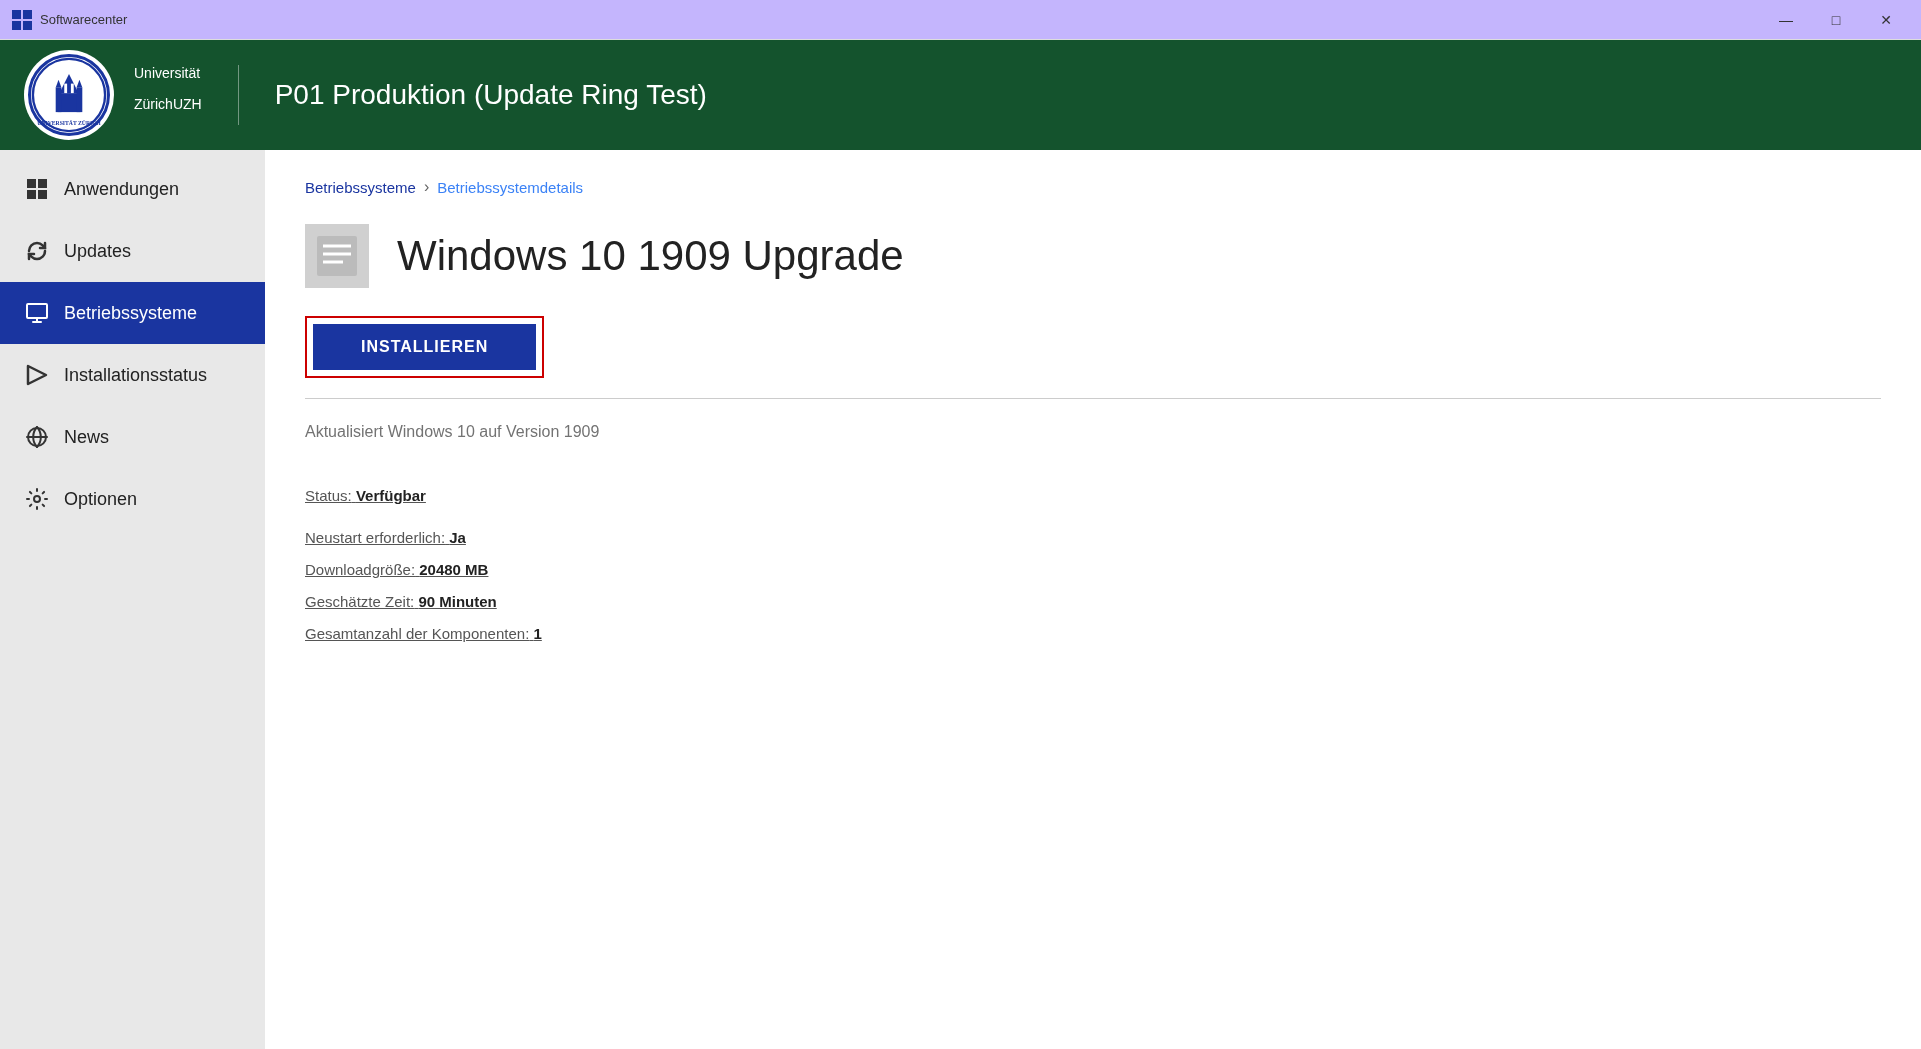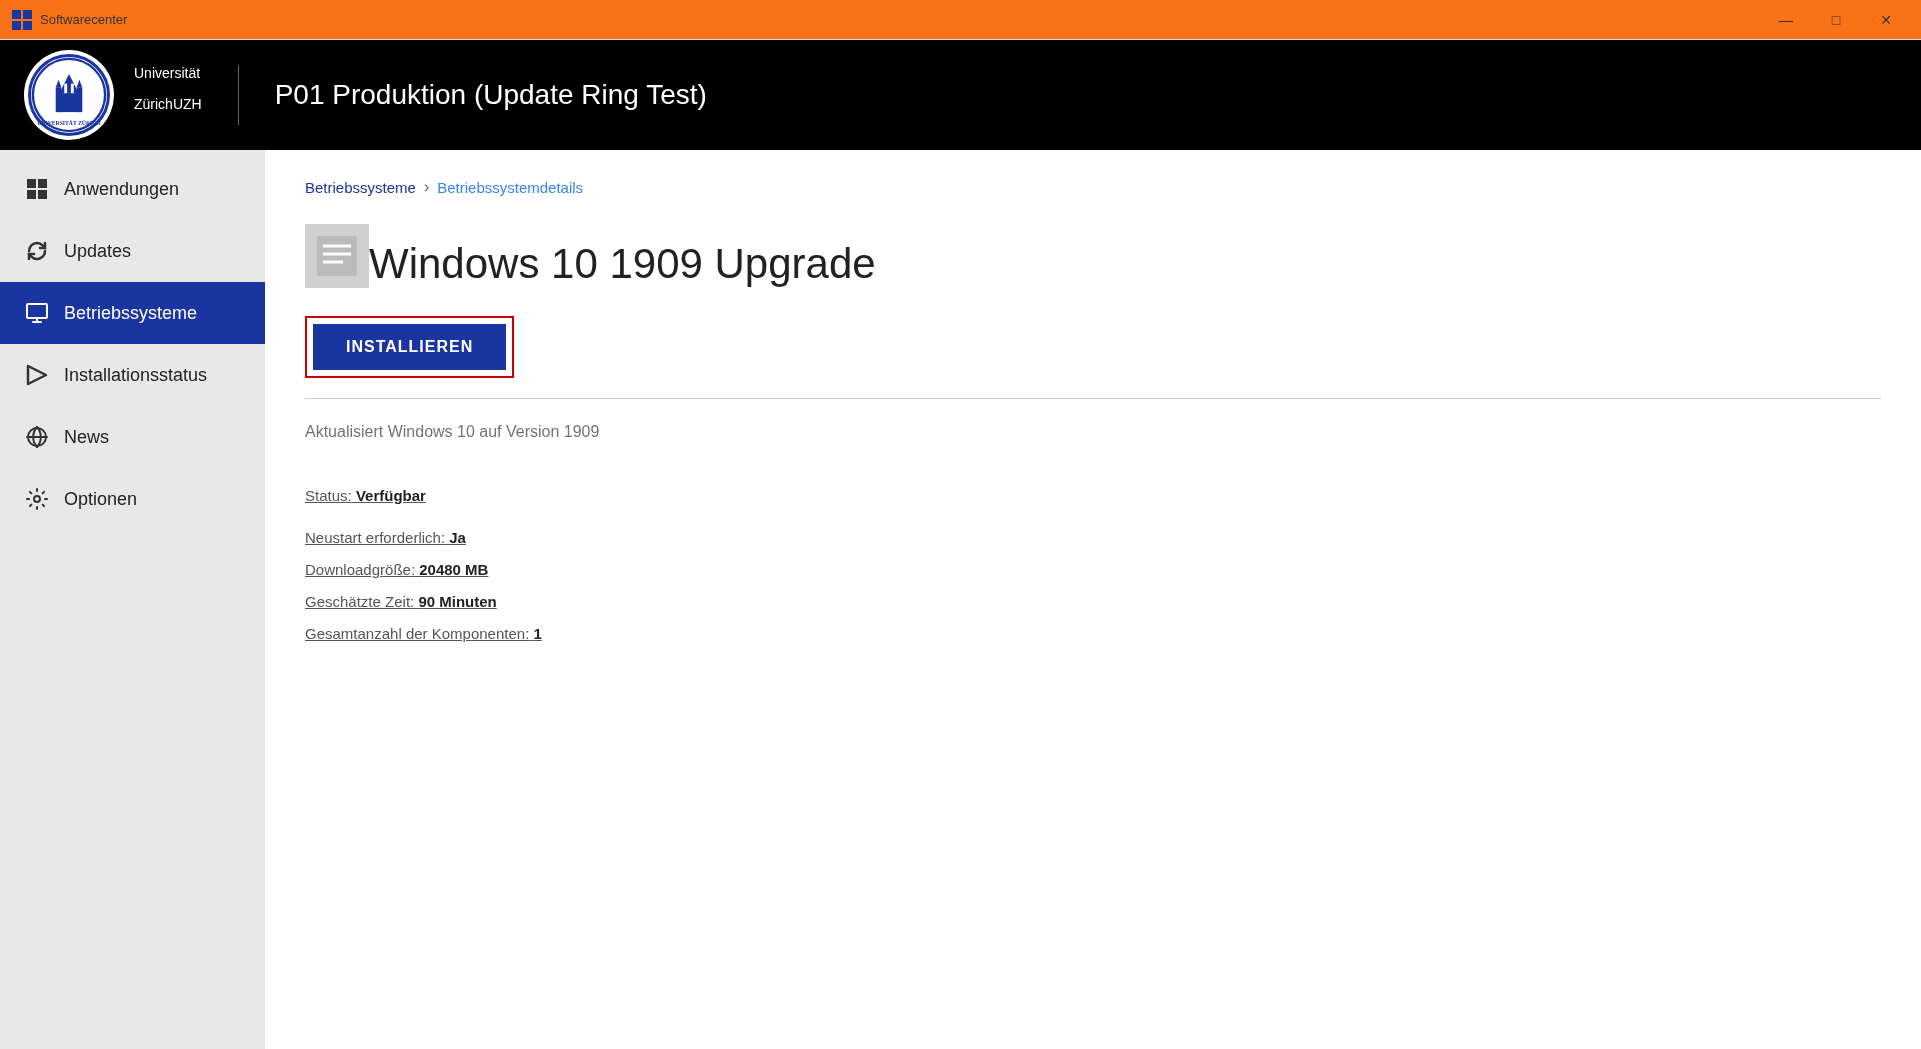--- a/index.html
+++ b/index.html
@@ -1,20 +1,20 @@
 <!DOCTYPE html>
 <html><head>
   <meta charset="utf-8">
   <style>
     * { margin: 0; padding: 0; box-sizing: border-box; }
     body { font-family: 'Segoe UI', Arial, sans-serif; background: #f0f0f0; width: 1921px; height: 1049px; overflow: hidden; }
 
     
     .titlebar {
-      background: #f97316;
+      background: #c4b5fd;
       height: 40px;
       display: flex;
       align-items: center;
       padding: 0 12px;
       justify-content: space-between;
       border-bottom: 1px solid #ddd;
     }
     .titlebar-left {
       display: flex;
       align-items: center;
@@ -38,21 +38,21 @@
       cursor: pointer;
       display: flex;
       align-items: center;
       justify-content: center;
       font-size: 14px;
       color: #333;
     }
 
     
     .header {
-      background: #000000;
+      background: #14532d;
       height: 110px;
       display: flex;
       align-items: center;
       padding: 0 24px;
       gap: 20px;
     }
     .header-logo {
       width: 90px;
       height: 90px;
       border-radius: 50%;
@@ -164,21 +164,22 @@
       font-size: 16px;
     }
     .breadcrumb-current {
       color: #3b82f6;
       font-weight: 400;
       text-align: center;
     }
 
     .detail-header {
       display: flex;
-      align-items: flex-end;
+      align-items: center;
+      gap: 28px;
       margin-bottom: 28px;
     }
     .detail-icon {
       width: 64px;
       height: 64px;
       background: #d0d0d0;
       display: flex;
       align-items: center;
       justify-content: center;
       flex-shrink: 0;
@@ -187,21 +188,21 @@
       font-size: 42px;
       font-weight: 300;
       color: #222;
     }
     .install-btn {
       background: #1a35a0;
       color: white;
       font-size: 16px;
       font-weight: 700;
       letter-spacing: 1px;
-      padding: 14px 33px;
+      padding: 14px 48px;
       border: none;
       cursor: pointer;
     }
 
     .divider {
       border: none;
       border-top: 1px solid #ccc;
       margin: 20px 0 24px;
     }
 

